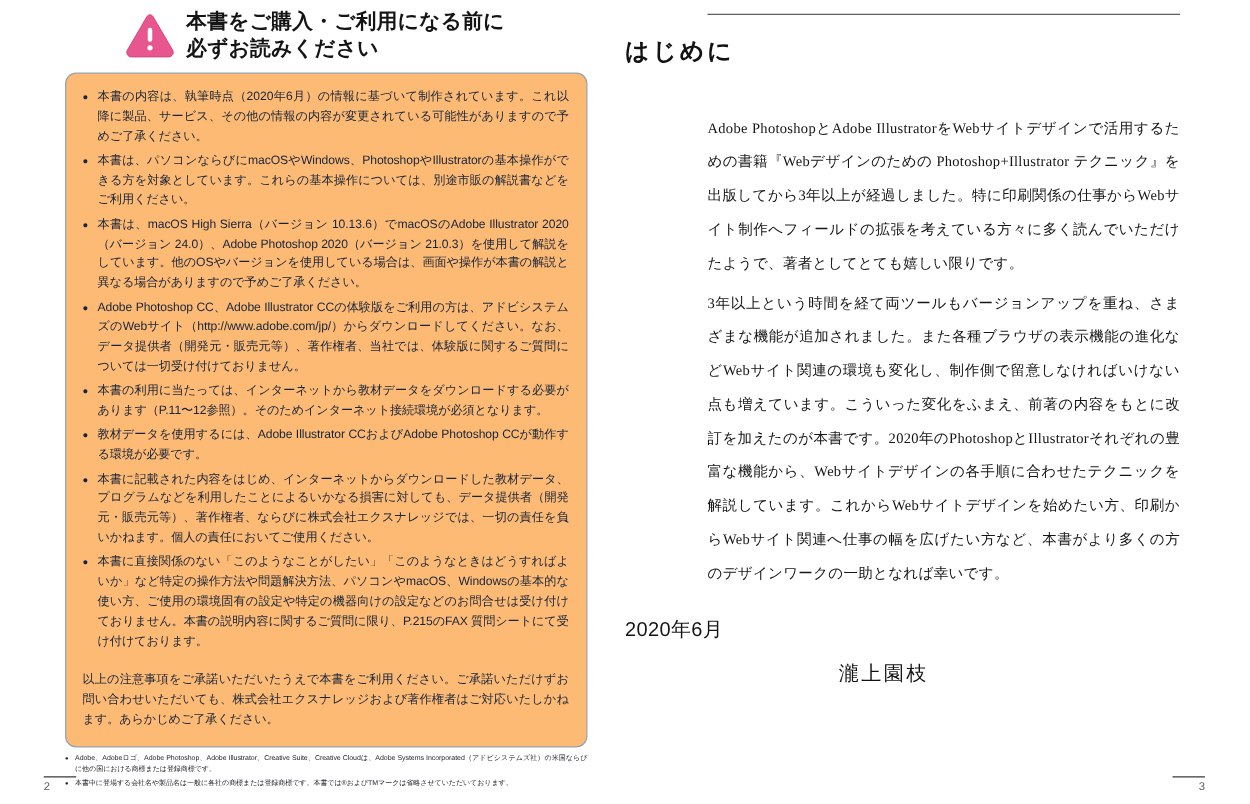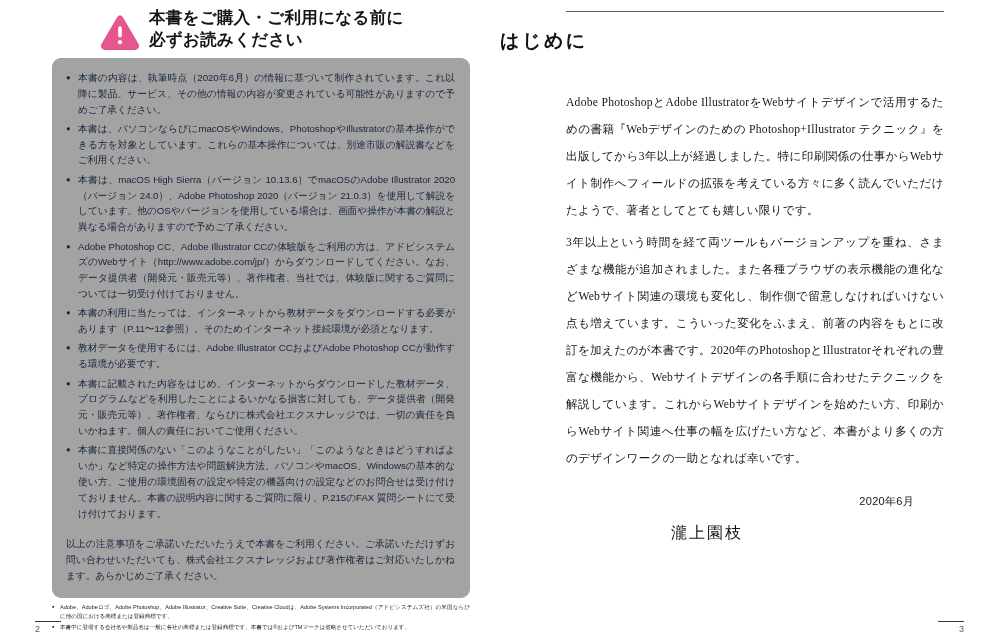--- a/index.html
+++ b/index.html
@@ -31,21 +31,21 @@
   }
   .page-right {
     width: 500px;
     height: 643px;
     padding: 0;
   }
 
   
   .notice-header {
     display: flex;
-    align-items: flex-end;
+    align-items: center;
     padding: 6px 0 0 100px;
     gap: 9px;
   }
   .warn-icon {
     flex: 0 0 auto;
     width: 40px;
     height: 37px;
     margin-top: 1px;
   }
   .notice-title {
@@ -55,21 +55,21 @@
     letter-spacing: 0.3px;
     color: #141414;
     white-space: pre-line;
   }
 
   
   .notice-box {
     margin: 7px 30px 0 52px;
     border: 1px solid #9aa4ae;
     border-radius: 9px;
-    background: #a3a3a3;
+    background: #fdba74;
     padding: 11px 14px 13px 13px;
     box-sizing: border-box;
   }
   ul.notice-list {
     list-style: none;
     margin: 0;
     padding: 0;
   }
   ul.notice-list li {
     position: relative;
@@ -170,22 +170,22 @@
     font-size: 11.6px;
     line-height: 2.32;
     text-align: justify;
     text-justify: inter-ideograph;
     color: #151515;
     letter-spacing: 0.25px;
     font-family: Liberation Serif, serif;
   }
   .sign-date {
     margin: 22px 86px 0 0;
-    text-align: right;
-    font-size: 11px;
+    text-align: left;
+    font-size: 16px;
     color: #151515;
     letter-spacing: 0.3px;
   }
   .sign-name {
     margin: 14px 86px 0 0;
     text-align: center;
     font-size: 16px;
     color: #121212;
     letter-spacing: 2px;
   }

